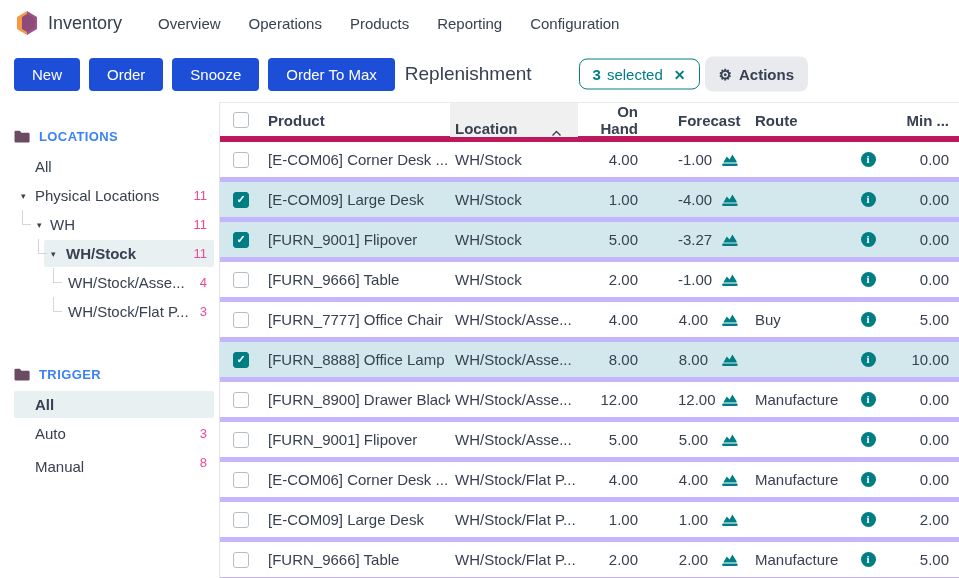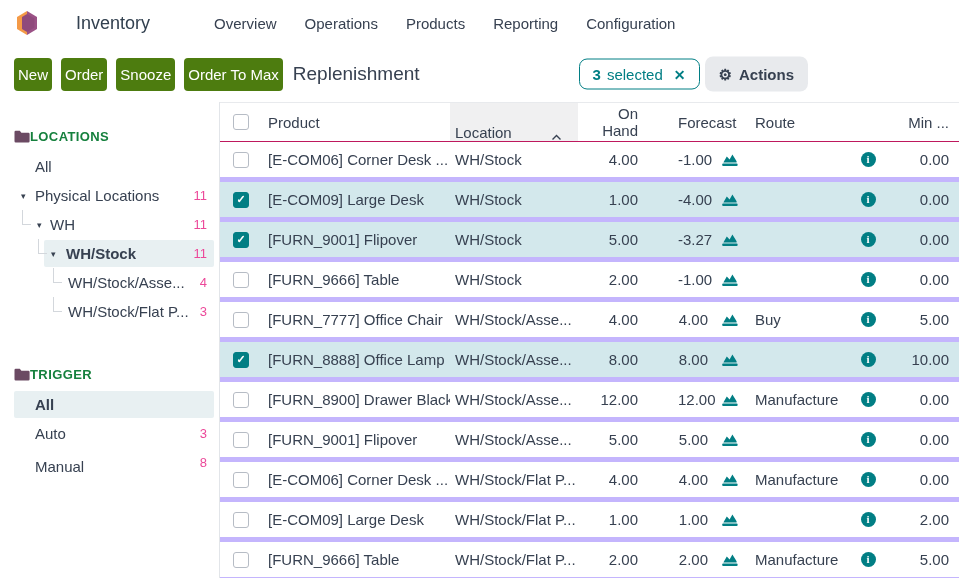--- a/index.html
+++ b/index.html
@@ -3,31 +3,31 @@
 <meta charset="utf-8">
 <style>
   * { box-sizing: border-box; }
   html,body { margin:0; padding:0; }
   body {
     width:959px; height:578px; overflow:hidden;
     font-family:"Liberation Sans", sans-serif;
     font-size:15px; color:#374151; background:#fff;
   }
   
-  .topnav { height:46px; display:flex; align-items:center; padding:0 16px;gap:28px; }
+  .topnav { height:46px; display:flex; align-items:center; padding:0 16px; }
   .app-icon { display:flex; align-items:center; margin-right:10px; cursor:pointer; }
   .app-title { font-size:18px; font-weight:500; color:#32404f; cursor:pointer; }
   .menu { display:flex; margin-left:22px; }
   .menu-item { padding:6px 14px; cursor:pointer; color:#374151; }
   
   .controlbar { height:56px; display:flex; align-items:center; padding:0 14px; position:relative; }
   .cb-left { display:flex; align-items:center; gap:9px; }
   .btn-purple {
-    background:#4d7c0f; color:#fff; border:none; border-radius:4px;
-    padding:8px 4px; font-size:15px; font-weight:500;
+    background:#1d4ed8; color:#fff; border:none; border-radius:4px;
+    padding:8px 18px; font-size:15px; font-weight:500;
     font-family:inherit; cursor:pointer; white-space:nowrap;
   }
   .view-title { font-size:19px; font-weight:400; margin:0 0 0 10px; color:#374151; }
   .cb-right { position:absolute; right:151px; top:50%; transform:translateY(-50%);
     display:flex; align-items:center; gap:5px; }
   .selected-badge {
     display:flex; align-items:center; gap:11px; border:1px solid #017e84; color:#017e84;
     border-radius:8px; padding:6px 13px; background:#fff;
   }
   .sel-count { font-weight:700; margin-right:-5px; }
@@ -36,38 +36,38 @@
     display:flex; align-items:center; gap:7px; background:#e8eaed; border:none;
     border-radius:8px; padding:9px 14px; font-size:15px; font-weight:700;
     color:#374151; font-family:inherit; cursor:pointer;
   }
   .gear { font-size:15px; line-height:1; }
   
   .content { display:flex; height:476px; }
   
   .sidebar { width:220px; border-right:1px solid #e2e5e9; padding-top:24px; overflow:hidden; flex:none; }
   .sb-section + .sb-section { margin-top:38px; }
-  .section-title { display:flex; align-items:center; gap:0; padding-left:14px;
-    font-size:13px; font-weight:700; letter-spacing:.4px; color:#15803d; height:20px; margin-bottom:6px; }
+  .section-title { display:flex; align-items:center; gap:9px; padding-left:14px;
+    font-size:13px; font-weight:700; letter-spacing:.4px; color:#3b82f6; height:20px; margin-bottom:6px; }
   .sb-item { position:relative; height:29px; display:flex; align-items:center; cursor:pointer; }
   .sb-label { position:relative; z-index:1; white-space:nowrap; }
   .sb-label.bold { font-weight:700; }
   .sb-count { position:absolute; right:12px; color:#ec4899; font-size:13px; z-index:1; }
   .sb-caret { position:absolute; font-size:9px; color:#374151; z-index:1; top:50%; transform:translateY(-50%); }
   .guide { position:absolute; width:9px; height:15px; top:0;
     border-left:1px solid #d3d7dc; border-bottom:1px solid #d3d7dc; }
   .hl { position:absolute; top:1px; bottom:1px; right:5px; background:#e8f0f2; border-radius:2px; z-index:0; }
   
   .table { flex:1; display:flex; flex-direction:column; min-width:0; }
   .thead, .trow {
     display:grid;
     grid-template-columns:42px 188px 128px 64px 70px 36px 102px 36px 1fr;
     align-items:center; height:40px; flex:none;
   }
-  .thead { border-top:1px solid #e8eaed; border-bottom:1px solid #be185d; font-weight:400; }
+  .thead { border-top:1px solid #e8eaed; border-bottom:6px solid #be185d; font-weight:700; }
   .tbody { flex:1; overflow:hidden; }
   .trow { border-bottom:5px solid #c4b5fd; background:#fff; cursor:pointer; }
   .trow.selected { background:#d3e8ec; }
   .cell { min-width:0; }
   .c-check { display:flex; justify-content:center; }
   .c-product { padding-left:6px; white-space:nowrap; overflow:hidden; }
   .c-location { padding-left:5px; white-space:nowrap; overflow:hidden; }
   .thead .c-location { background:#f0f0f1; height:100%; display:flex; align-items:flex-end;
     justify-content:space-between; padding-right:16px; cursor:pointer; }
   .num { text-align:right; }

